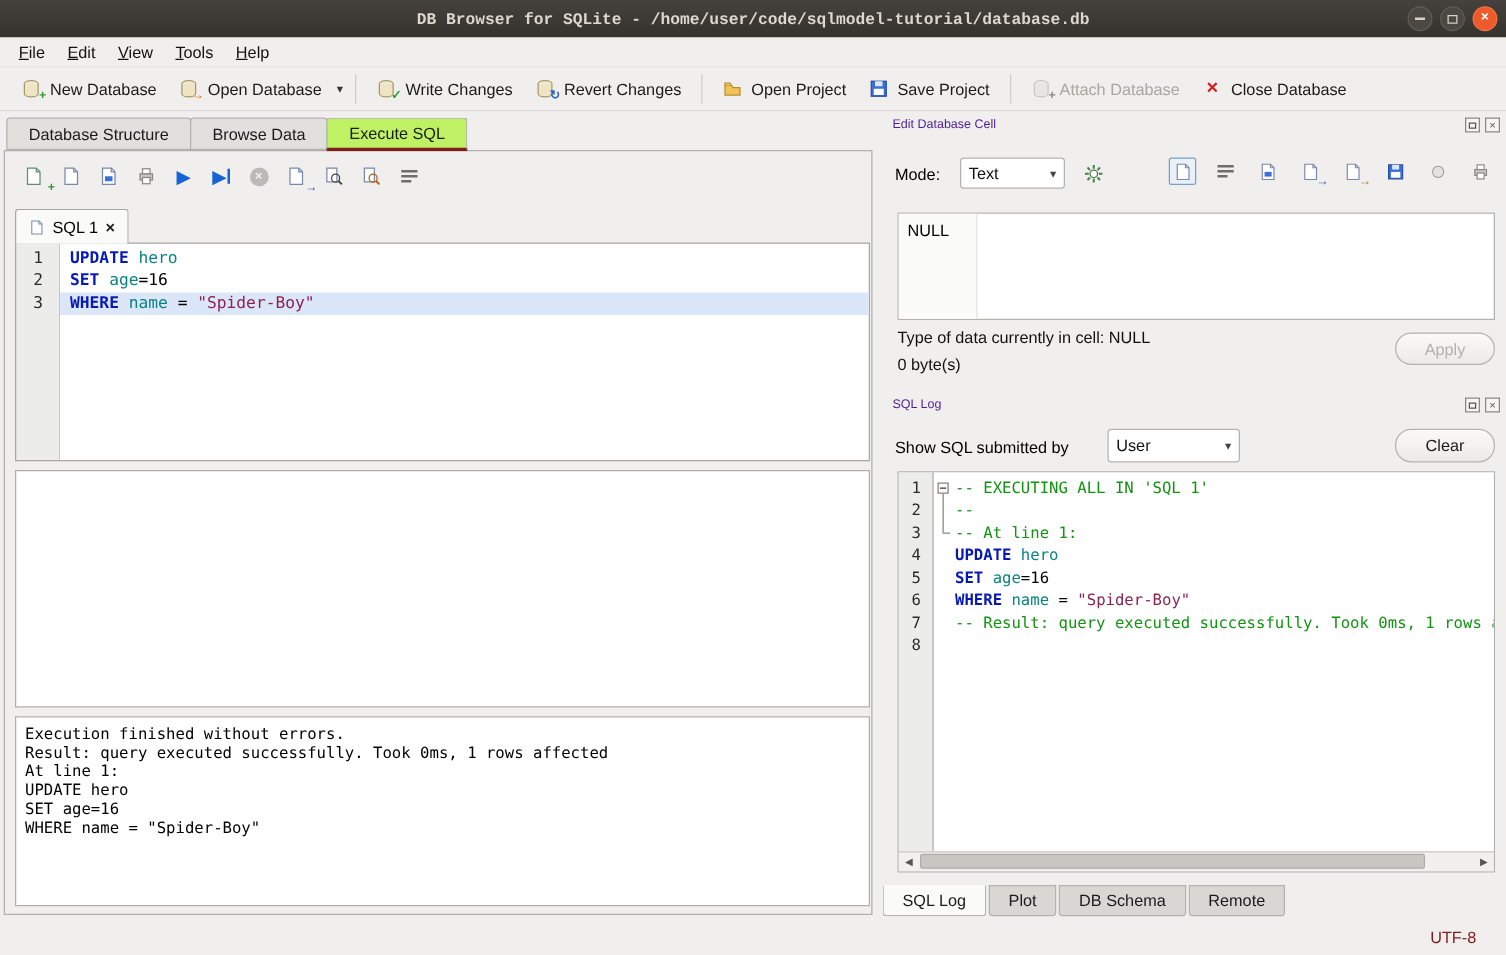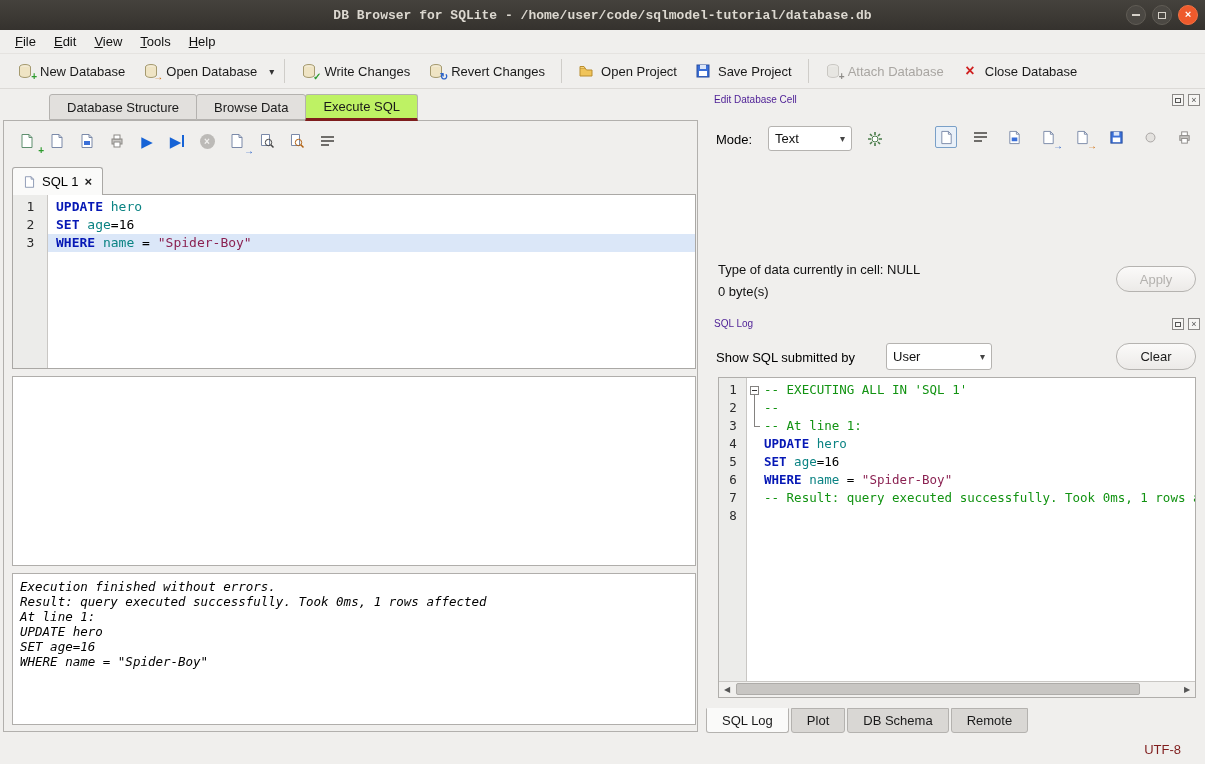--- a/index.html
+++ b/index.html
@@ -25,21 +25,21 @@
   .tb-btn.disabled{color:#a9a6a2;}
   .tb-btn.disabled svg{opacity:.45;}
   .tb-sep{width:1px;height:24px;background:#cfcdc9;margin:0 7px;}
   .tb-caret{font-size:10px;color:#333;padding:6px 3px;}
   .ic{position:relative;width:16px;height:16px;display:inline-block;flex:none;}
   .badge{position:absolute;right:-4px;bottom:-3px;font-size:10px;font-weight:bold;line-height:1;}
   .badge.green{color:#2d9b2d;} .badge.orange{color:#d07010;} .badge.blue{color:#2a62c8;} .badge.gray{color:#8c8a86;}
   .red-x{color:#cf2020;font-weight:bold;font-size:16px;line-height:16px;width:16px;text-align:center;}
 
   
-  .main-tabs{position:absolute;top:94px;left:5px;display:flex;z-index:3;margin-left:44px;}
+  .main-tabs{position:absolute;top:94px;left:5px;display:flex;z-index:3;}
   .main-tab{height:26px;display:flex;align-items:center;padding:0 17px;font-size:13px;color:#1a1a1a;background:#e2e0dd;border:1px solid #b4b2af;margin-right:-1px;border-radius:3px 3px 0 0;box-sizing:border-box;}
   .main-tab.active{background:#bef264;height:27px;border-bottom:3px solid #7f1d1d;}
 
   
   .exec-panel{position:absolute;top:120px;left:3px;width:695px;height:612px;border:1px solid #b2b0ad;background:#f0efed;box-sizing:border-box;z-index:2;}
   .sql-toolbar{position:absolute;top:8px;left:10px;display:flex;align-items:center;gap:4px;}
   .mini-ic{width:26px;height:24px;display:flex;align-items:center;justify-content:center;position:relative;}
   .glyph.exec{color:#1663d6;font-size:15px;line-height:1;}
   .exec-bar{width:2px;height:12px;background:#1663d6;margin-left:1px;}
   .stop-circle{width:15px;height:15px;border-radius:50%;background:#bcbab7;color:#f2f1ef;font-size:10px;font-weight:bold;display:flex;align-items:center;justify-content:center;}
@@ -60,21 +60,21 @@
 
   .tk-kw{color:#0618b5;font-weight:bold;}
   .tk-id{color:#0b8383;}
   .tk-str{color:#8b2252;}
   .tk-num{color:#000;}
   .tk-cm{color:#129312;}
   .tk-pl{color:#000;}
 
   .results-grid{position:absolute;top:255px;left:8px;width:684px;height:190px;background:#fff;border:1px solid #b0aeab;box-sizing:border-box;}
   .output-pane{position:absolute;top:452px;left:8px;width:684px;height:152px;background:#fff;border:1px solid #b0aeab;box-sizing:border-box;font-family:"DejaVu Sans Mono",monospace;font-size:12.5px;line-height:15px;padding:5px 7px;overflow:hidden;}
-  .out-line{white-space:pre;font-style:italic;}
+  .out-line{white-space:pre;}
 
   
   .right-pane{position:absolute;top:88px;left:706px;width:499px;height:648px;}
   .panel-title{position:absolute;left:8px;font-size:10px;color:#4c1d95;}
   .mini-win{position:absolute;right:5px;display:flex;gap:4px;}
   .mw{width:12px;height:12px;border:1px solid #8a8886;background:#f6f5f3;font-size:9px;line-height:1;display:flex;align-items:center;justify-content:center;color:#555;box-sizing:border-box;}
   .mw .float-box{width:6px;height:5px;border:1px solid #555;box-sizing:border-box;}
 
   .combo{background:#fff;border:1px solid #b5b3b0;border-radius:3px;display:flex;align-items:center;justify-content:space-between;padding:0 6px;font-size:13px;box-sizing:border-box;color:#111;}
   .combo .caret{font-size:10px;color:#444;margin-left:6px;}
@@ -421,20 +421,24 @@
       </div>
       <div class="cicon">
         <svg width="15" height="15" viewBox="0 0 16 16">
             <rect x="3" y="6" width="10" height="5" fill="#c9c7c4" stroke="#8b8986"></rect>
             <rect x="5" y="2" width="6" height="4" fill="#fff" stroke="#8b8986"></rect>
             <rect x="5" y="9" width="6" height="5" fill="#fff" stroke="#8b8986"></rect>
           </svg>
       </div>
     </div>
 
+    <div class="cell-box">
+      <div class="cgutter"></div>
+      <div class="val">NULL</div>
+    </div>
 
     <div class="type-info">Type of data currently in cell: NULL</div>
     <div class="size-info">0 byte(s)</div>
     <div class="btn disabled apply-btn">Apply</div>
 
     <div class="panel-title log-title">SQL Log</div>
     <div class="mini-win" style="top:230px;">
       <div class="mw">
           <span class="float-box"></span>
         </div>

